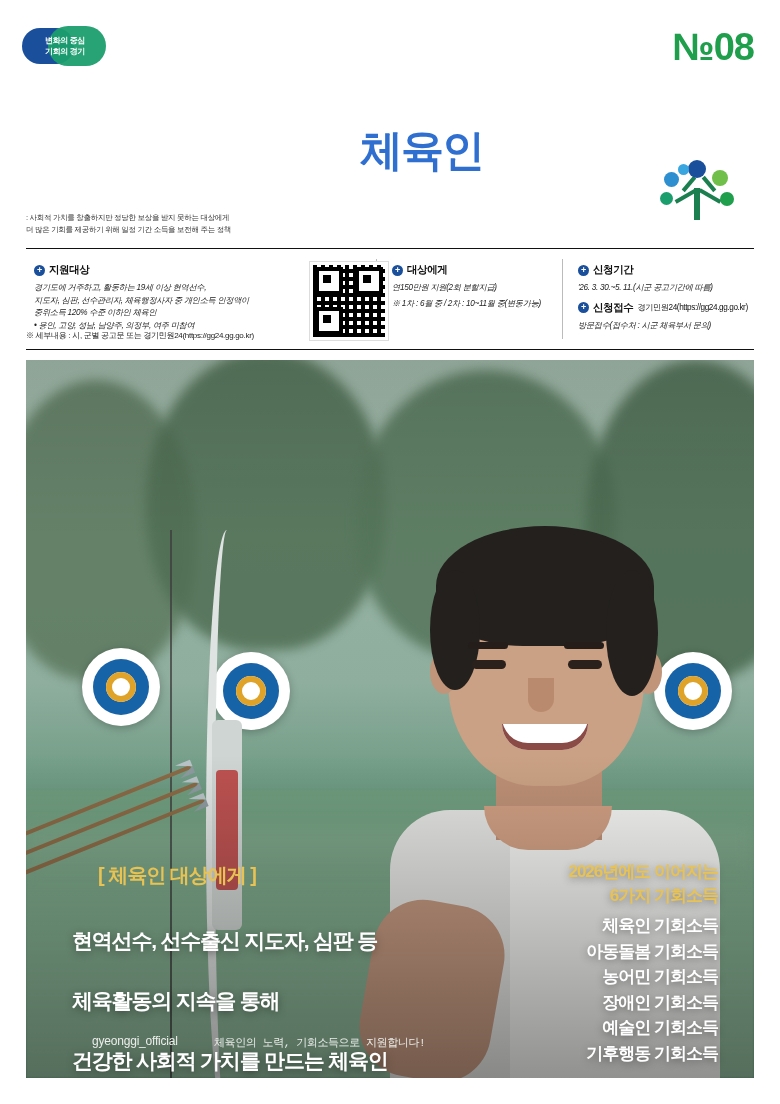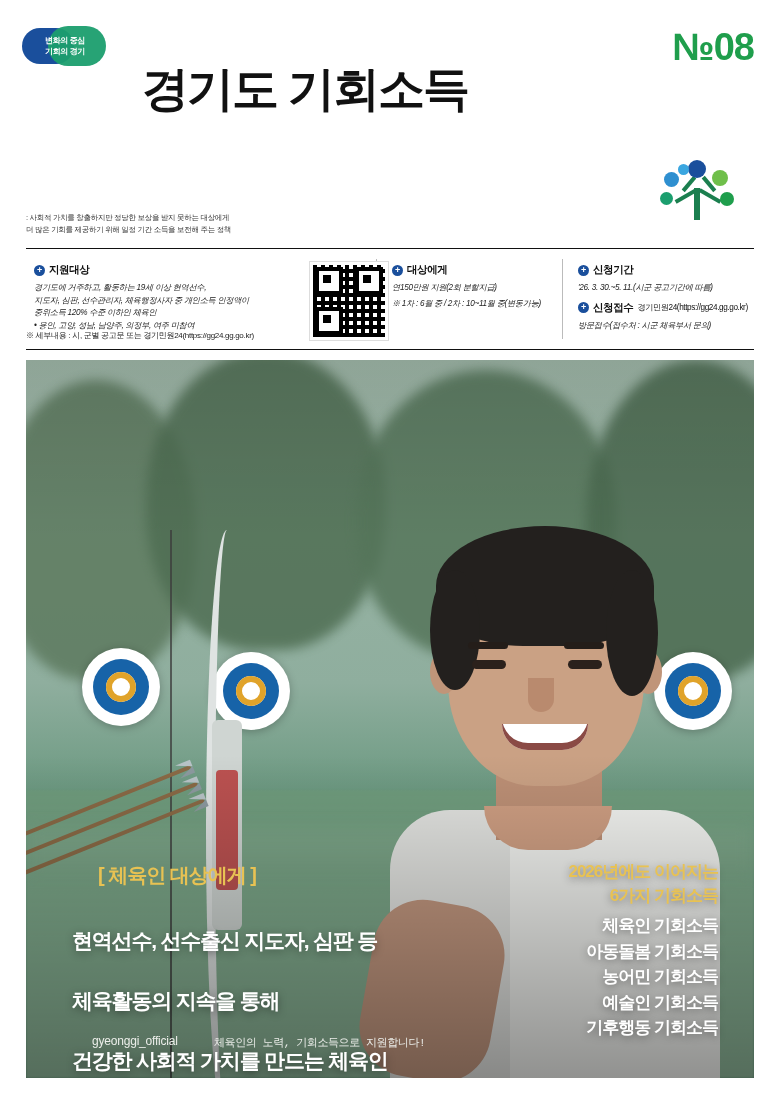--- a/index.html
+++ b/index.html
@@ -256,21 +256,21 @@
     <div class="b1"></div>
     <div class="b2"></div>
     <div class="txt">
       <span>변화의 중심</span>
       <span>기회의 경기</span>
     </div>
   </div>
 
   <div class="issue-no">№08</div>
 
-  <div class="title-main">경기도 기회소득</div>
+  <div class="title-sub">체육인</div>
 
   <div class="tree">
     <div class="trunk"></div>
     <div class="br" style="left:14px;top:34px;width:24px;transform:rotate(-30deg);"></div>
     <div class="br" style="left:38px;top:34px;width:24px;transform:rotate(30deg);"></div>
     <div class="br" style="left:20px;top:22px;width:18px;transform:rotate(-50deg);"></div>
     <div class="br" style="left:40px;top:22px;width:18px;transform:rotate(50deg);"></div>
     <div class="dot" style="left:28px;top:0;width:18px;height:18px;background:#1a4f9c;"></div>
     <div class="dot" style="left:4px;top:12px;width:15px;height:15px;background:#2e8fd0;"></div>
     <div class="dot" style="left:52px;top:10px;width:16px;height:16px;background:#6fbf4a;"></div>
@@ -398,20 +398,21 @@
       <div>건강한 사회적 가치를 만드는 체육인</div>
       
     </div>
 
     <div class="list-head">2026년에도 이어지는
 6가지 기회소득</div>
     <div class="list-items">
       <div>체육인 기회소득</div>
       <div>아동돌봄 기회소득</div>
       <div>농어민 기회소득</div>
+      <div>장애인 기회소득</div>
       <div>예술인 기회소득</div>
       <div>기후행동 기회소득</div>
     </div>
 
     <div class="handle">gyeonggi_official</div>
     <div class="caption">체육인의 노력, 기회소득으로 지원합니다!</div>
   </div>
 
 </div>
 

